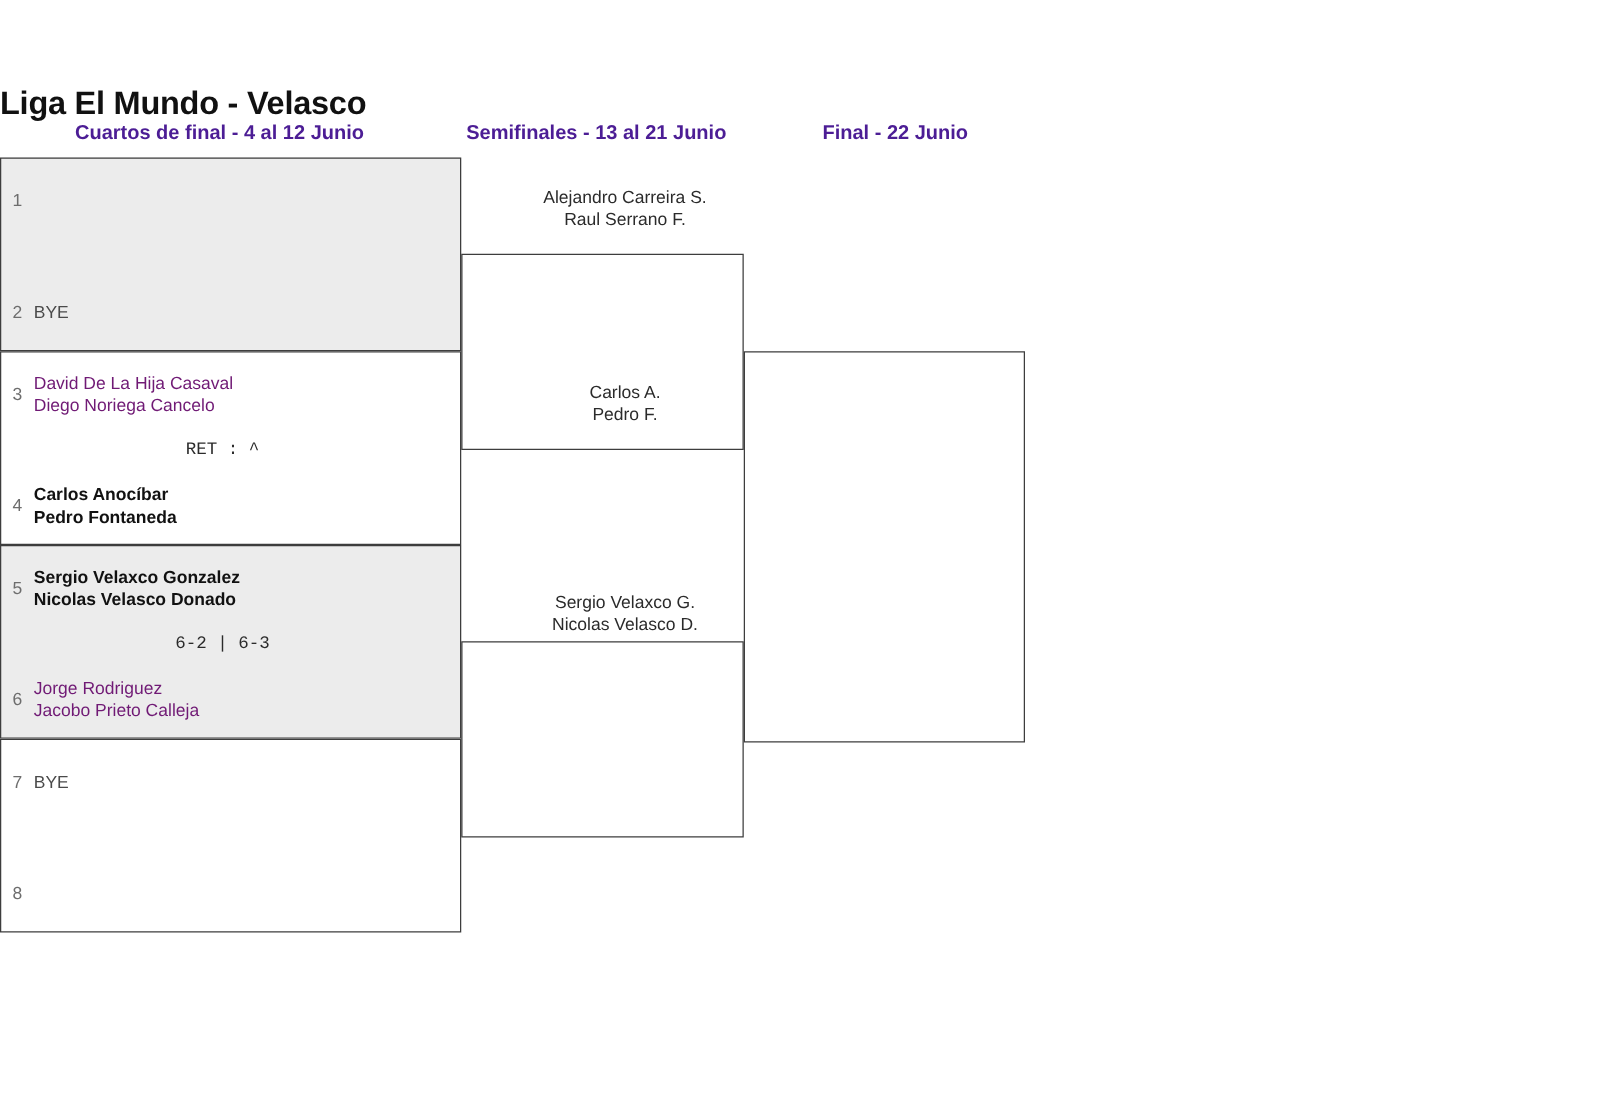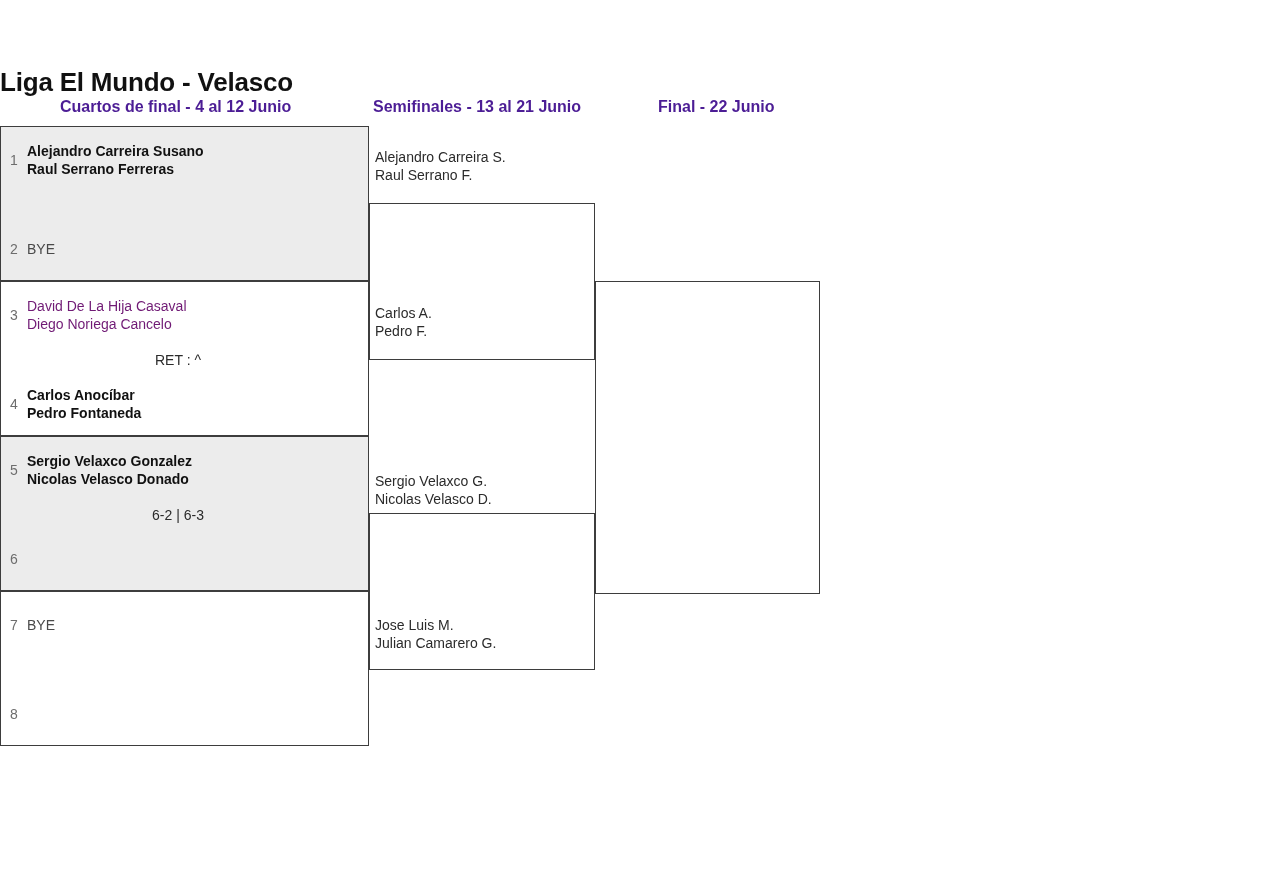--- a/index.html
+++ b/index.html
@@ -132,20 +132,21 @@
 
   .qf-score {
     position: absolute;
     left: 0;
     top: 69px;
     width: 354px;
     text-align: center;
     font-size: 14px;
     color: #2b2b2b;
     line-height: 18px;
+    font-family: Liberation Mono, monospace;
   }
 
   
   .sf-box {
     position: absolute;
     left: 369px;
     width: 226px;
     height: 157px;
     border: 1px solid #3d3d3d;
     border-left: 1px solid #3d3d3d;
@@ -157,21 +158,21 @@
 
   .sf-entry {
     position: absolute;
     left: 375px;
     width: 250px;
     font-size: 14px;
     line-height: 18px;
     color: #2b2b2b;
     white-space: nowrap;
   }
-  .sf-entry .player-line { display: block; }
+  .sf-entry .player-line { display: block; text-align: center; }
   #sf-entry-0 { top: 22px; }
   #sf-entry-1 { top: 178px; }
   #sf-entry-2 { top: 346px; }
   #sf-entry-3 { top: 490px; }
 
   
   #final-box {
     position: absolute;
     left: 595px;
     top: 155px;
@@ -209,24 +210,20 @@
 
 <div class="round-header" id="round-header-0">Cuartos de final - 4 al 12 Junio</div>
 <div class="round-header" id="round-header-1">Semifinales - 13 al 21 Junio</div>
 <div class="round-header" id="round-header-2">Final - 22 Junio</div>
 
 <div id="bracket">
 
   <div class="qf-match shaded" id="qf-match-0">
     <div class="qf-team team-top">
       <span class="seed">1</span>
-      <span class="players winner">
-        <span class="player-line">Alejandro Carreira Susano</span>
-        <span class="player-line">Raul Serrano Ferreras</span>
-      </span>
     </div>
     <div class="qf-score"></div>
     <div class="qf-team team-bottom">
       <span class="seed">2</span>
       <span class="players bye-line">
         <span class="player-line">BYE</span>
       </span>
     </div>
   </div>
 
@@ -252,20 +249,24 @@
     <div class="qf-team team-top">
       <span class="seed">5</span>
       <span class="players winner">
         <span class="player-line">Sergio Velaxco Gonzalez</span>
         <span class="player-line">Nicolas Velasco Donado</span>
       </span>
     </div>
     <div class="qf-score">6-2 | 6-3</div>
     <div class="qf-team team-bottom">
       <span class="seed">6</span>
+      <span class="players">
+        <span class="player-line">Jorge Rodriguez</span>
+        <span class="player-line">Jacobo Prieto Calleja</span>
+      </span>
     </div>
   </div>
 
   <div class="qf-match plain" id="qf-match-3">
     <div class="qf-team team-top">
       <span class="seed">7</span>
       <span class="players bye-line">
         <span class="player-line">BYE</span>
       </span>
     </div>
@@ -283,24 +284,20 @@
     <span class="player-line">Raul Serrano F.</span>
   </div>
   <div class="sf-entry" id="sf-entry-1">
     <span class="player-line">Carlos A.</span>
     <span class="player-line">Pedro F.</span>
   </div>
   <div class="sf-entry" id="sf-entry-2">
     <span class="player-line">Sergio Velaxco G.</span>
     <span class="player-line">Nicolas Velasco D.</span>
   </div>
-  <div class="sf-entry" id="sf-entry-3">
-    <span class="player-line">Jose Luis M.</span>
-    <span class="player-line">Julian Camarero G.</span>
-  </div>
 
   <div id="final-box"></div>
 
   <div class="final-entry" id="final-entry-0">
     <span class="player-line"></span>
     <span class="player-line"></span>
   </div>
   <div class="final-entry" id="final-entry-1">
     <span class="player-line"></span>
     <span class="player-line"></span>

